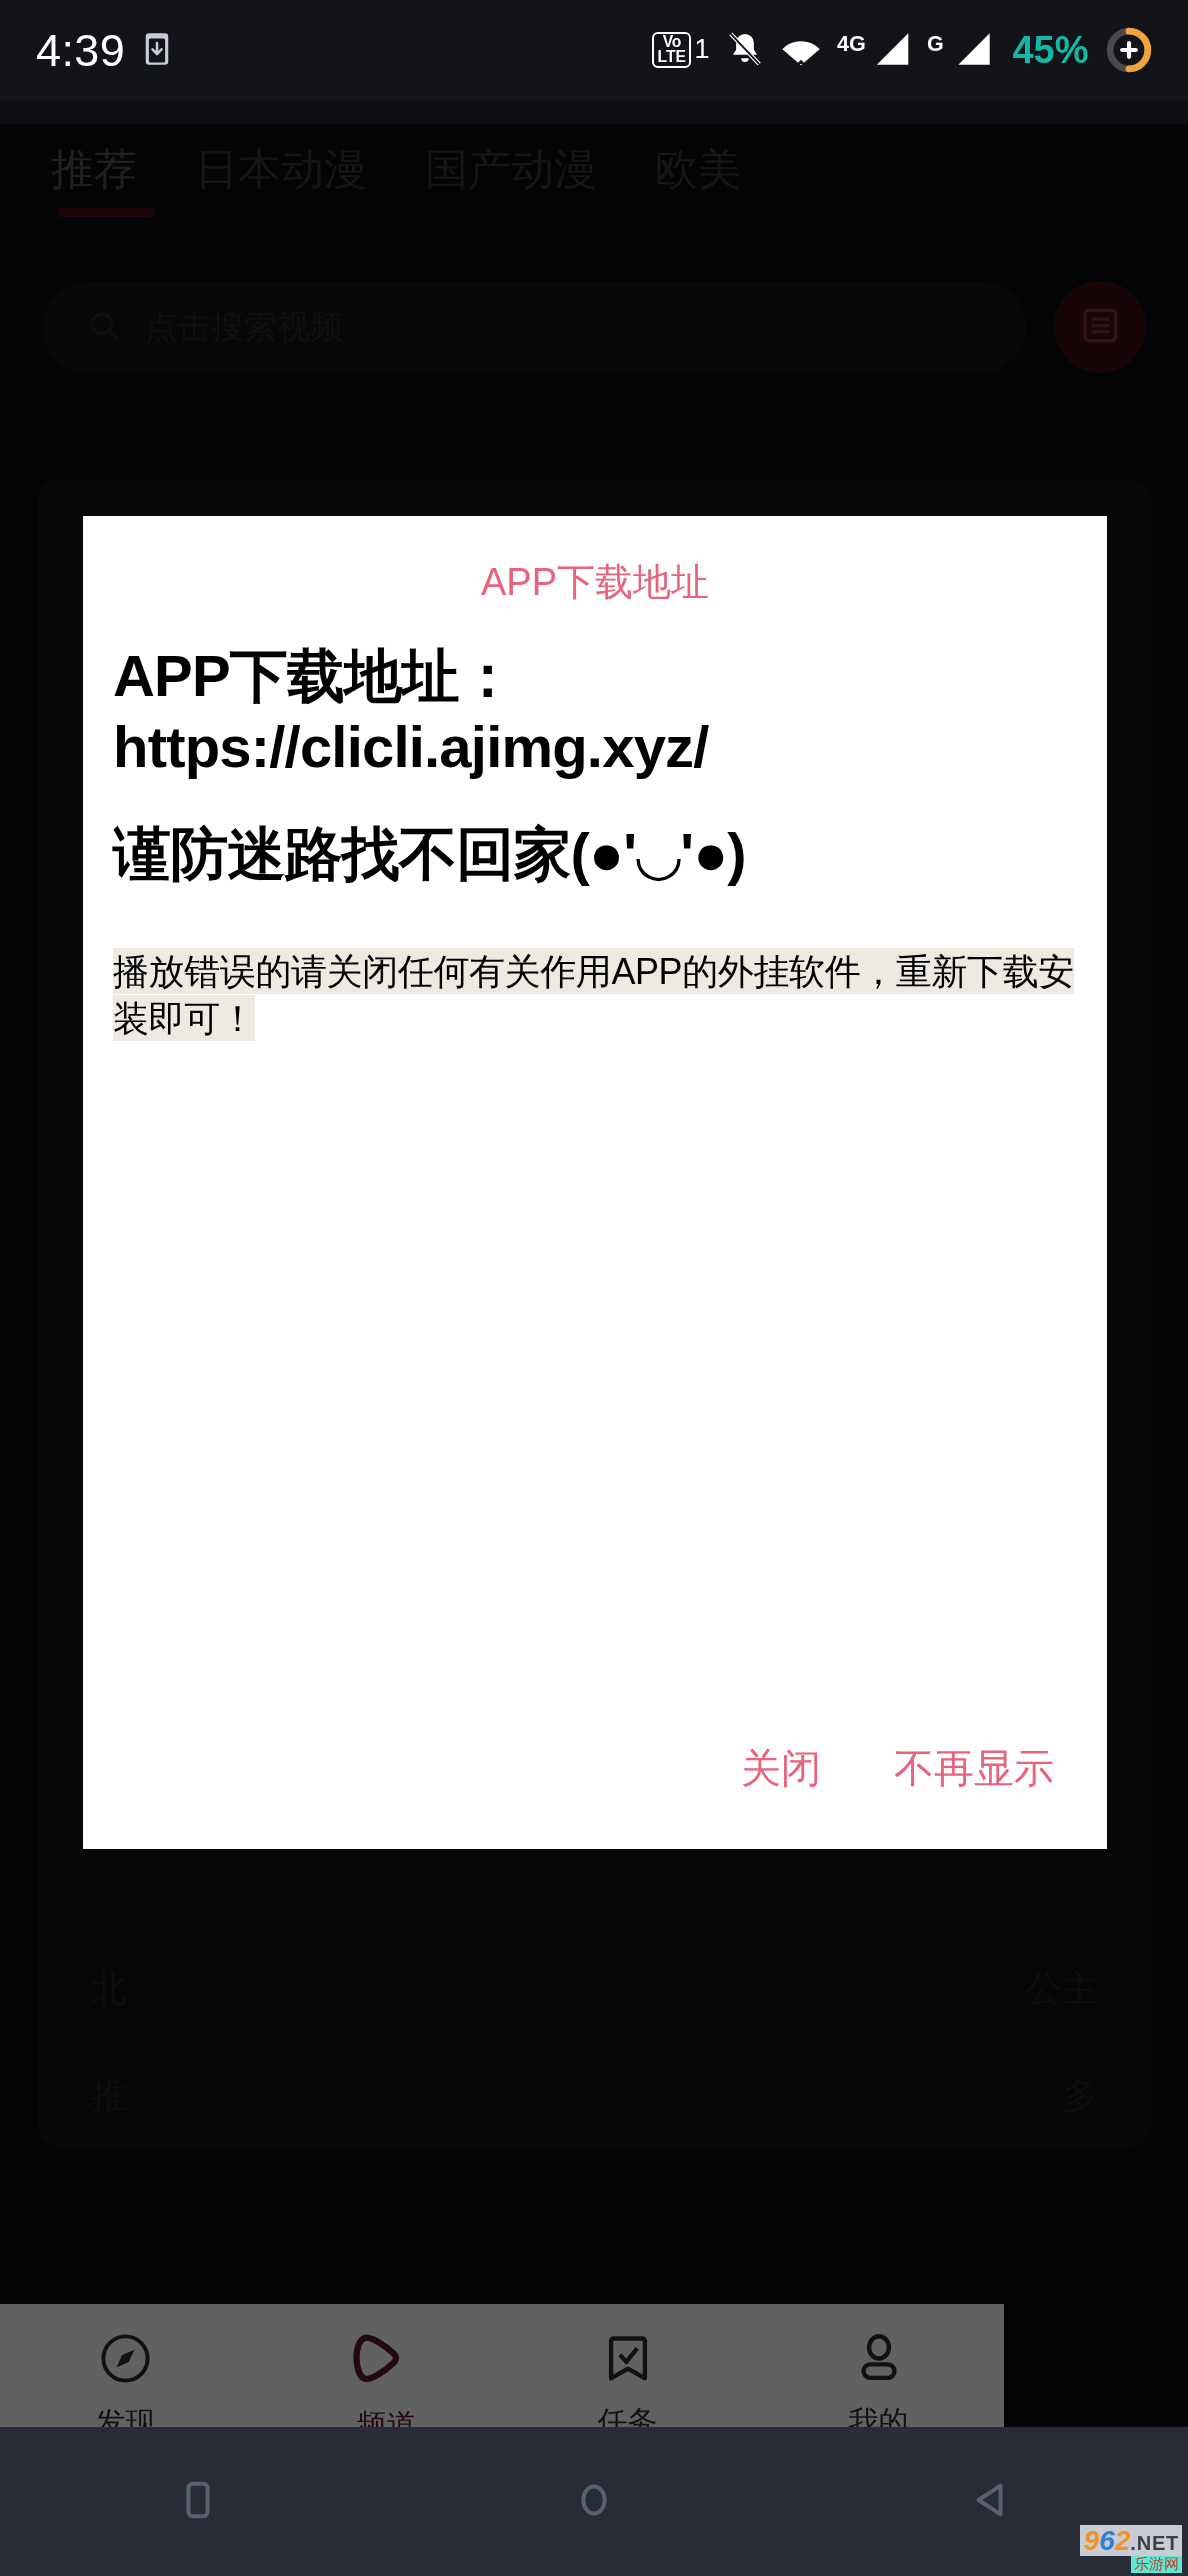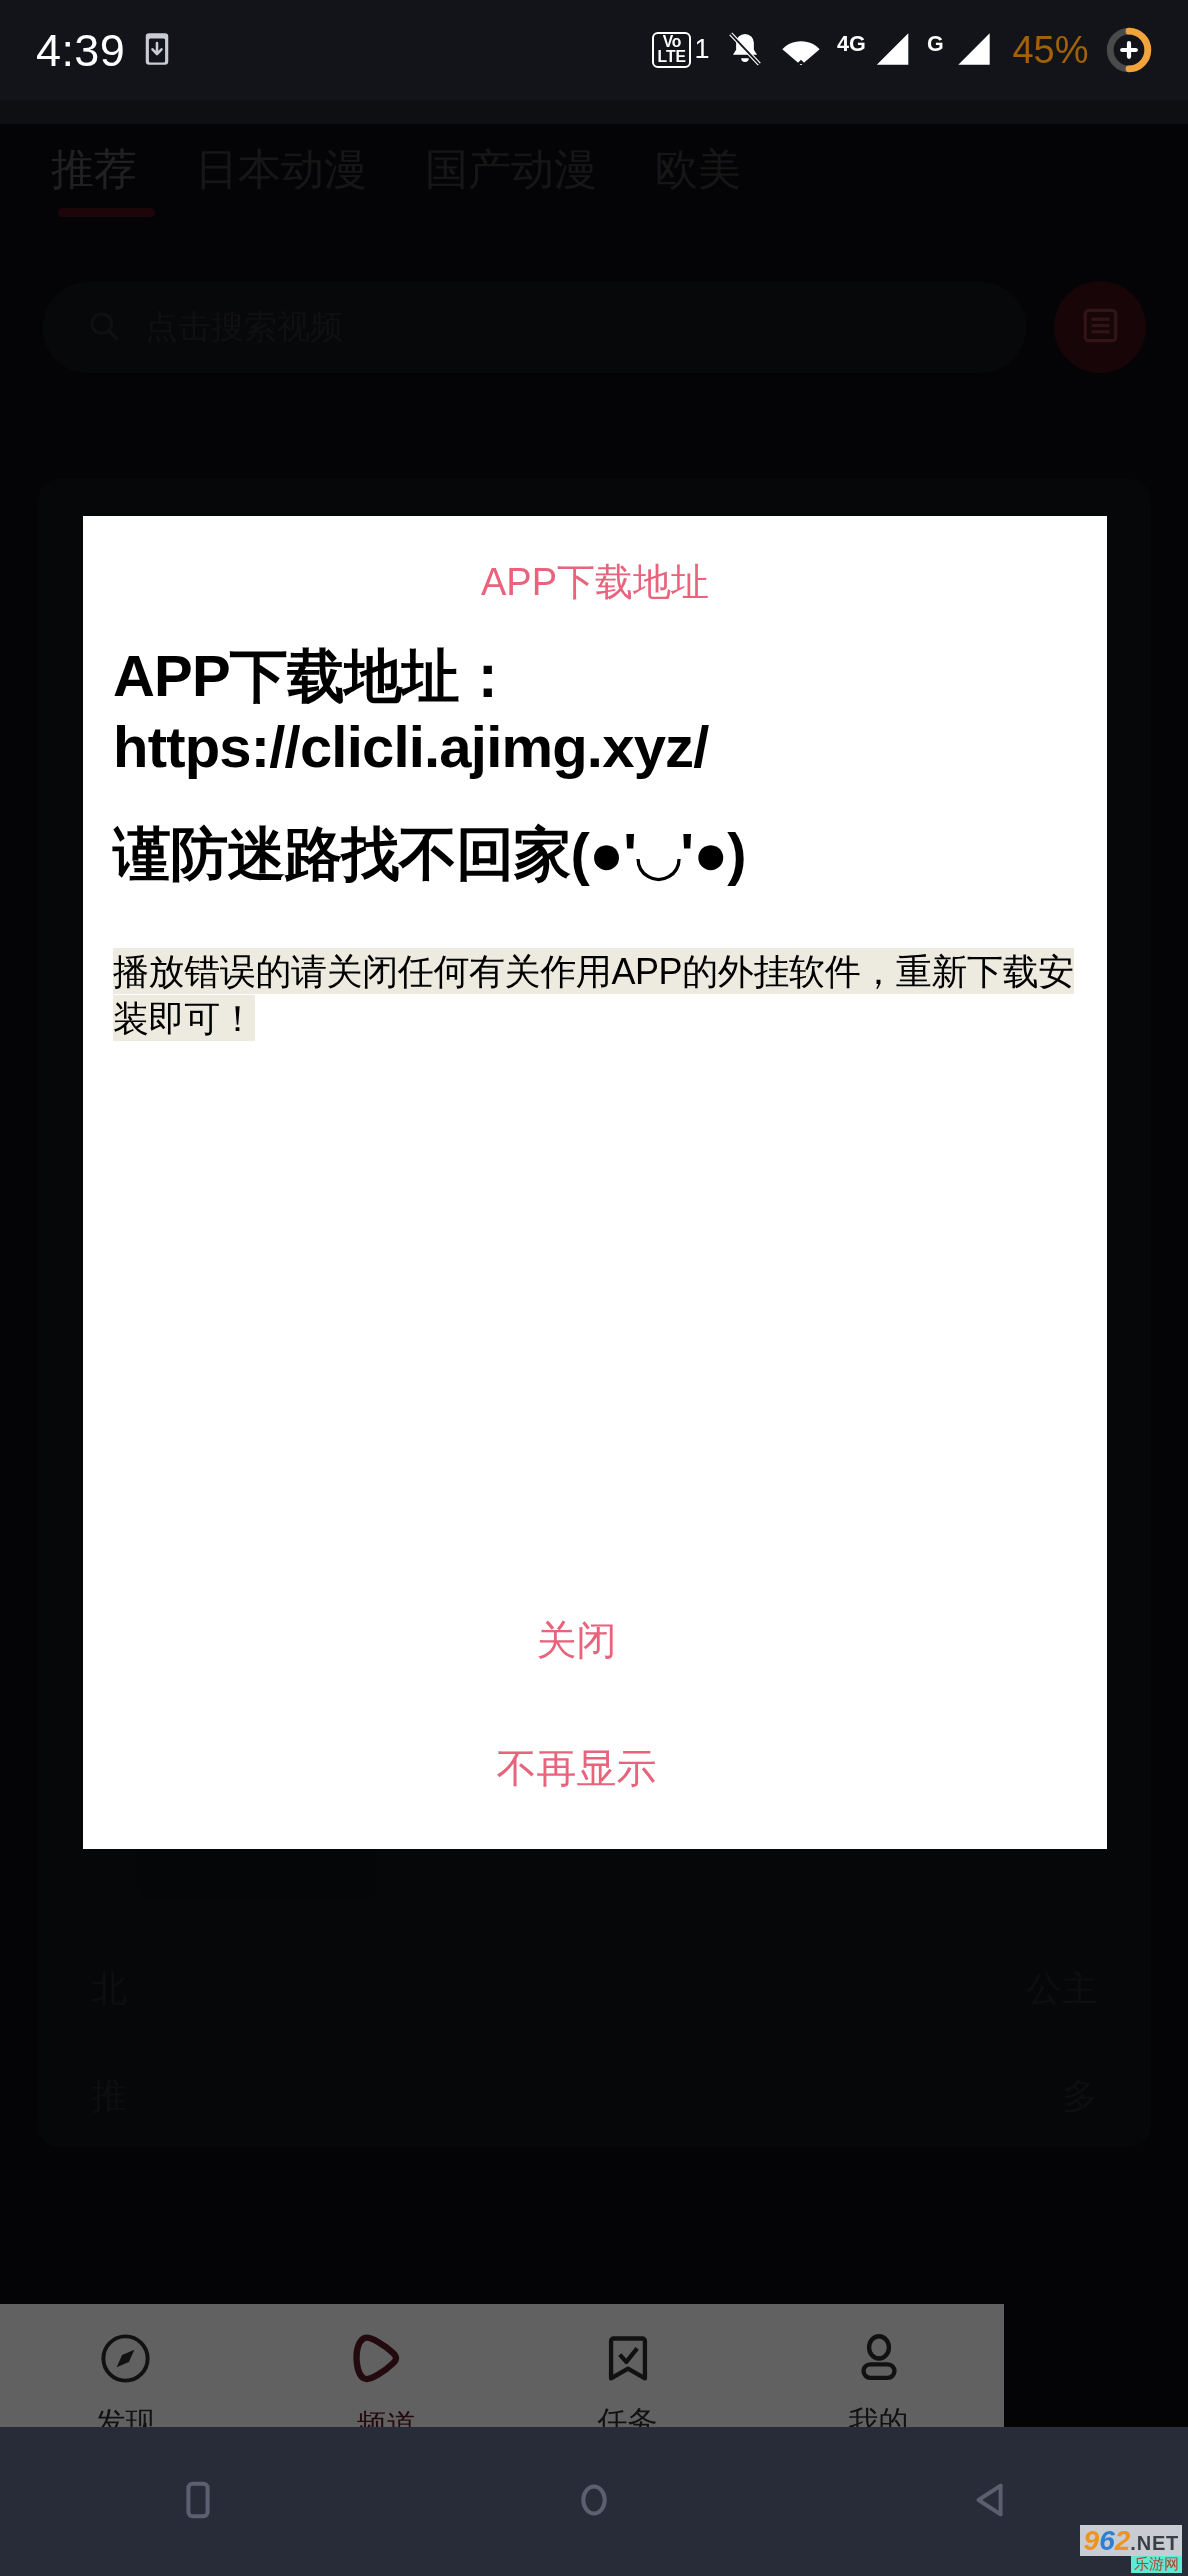--- a/index.html
+++ b/index.html
@@ -64,24 +64,25 @@
   }
   .volte-badge .v1 { letter-spacing: -0.4px; }
   .volte-badge .v2 { letter-spacing: 0px; }
   .volte-num {
     color: #fff;
     font-size: 27px;
     line-height: 1;
     margin-left: 0.8px;
   }
   #battery-pct {
-    color: #a16207;
+    color: #14b8a6;
     font-size: 38px;
     line-height: 1;
     margin-left: 3.3px;
+    font-weight: bold;
   }
   .batt-ring { display: block; }
 
   
   #app-bg {
     position: absolute;
     left: 0; top: 124px;
     width: 1189px;
     height: 2304px;
     background: #0c0d10;
@@ -253,21 +254,20 @@
     box-decoration-break: clone;
     -webkit-box-decoration-break: clone;
     padding: 2.5px 0;
   }
   #dialog-actions {
     display: flex;
     justify-content: flex-end;
     align-items: center;
     gap: 73px;
     padding: 0 53px 53px 16px;
-    flex-direction: column;
   }
   .dlg-btn {
     color: #e8637c;
     font-size: 40px;
     background: none;
     border: none;
     font-family: inherit;
     padding: 0;
     cursor: pointer;
   }

